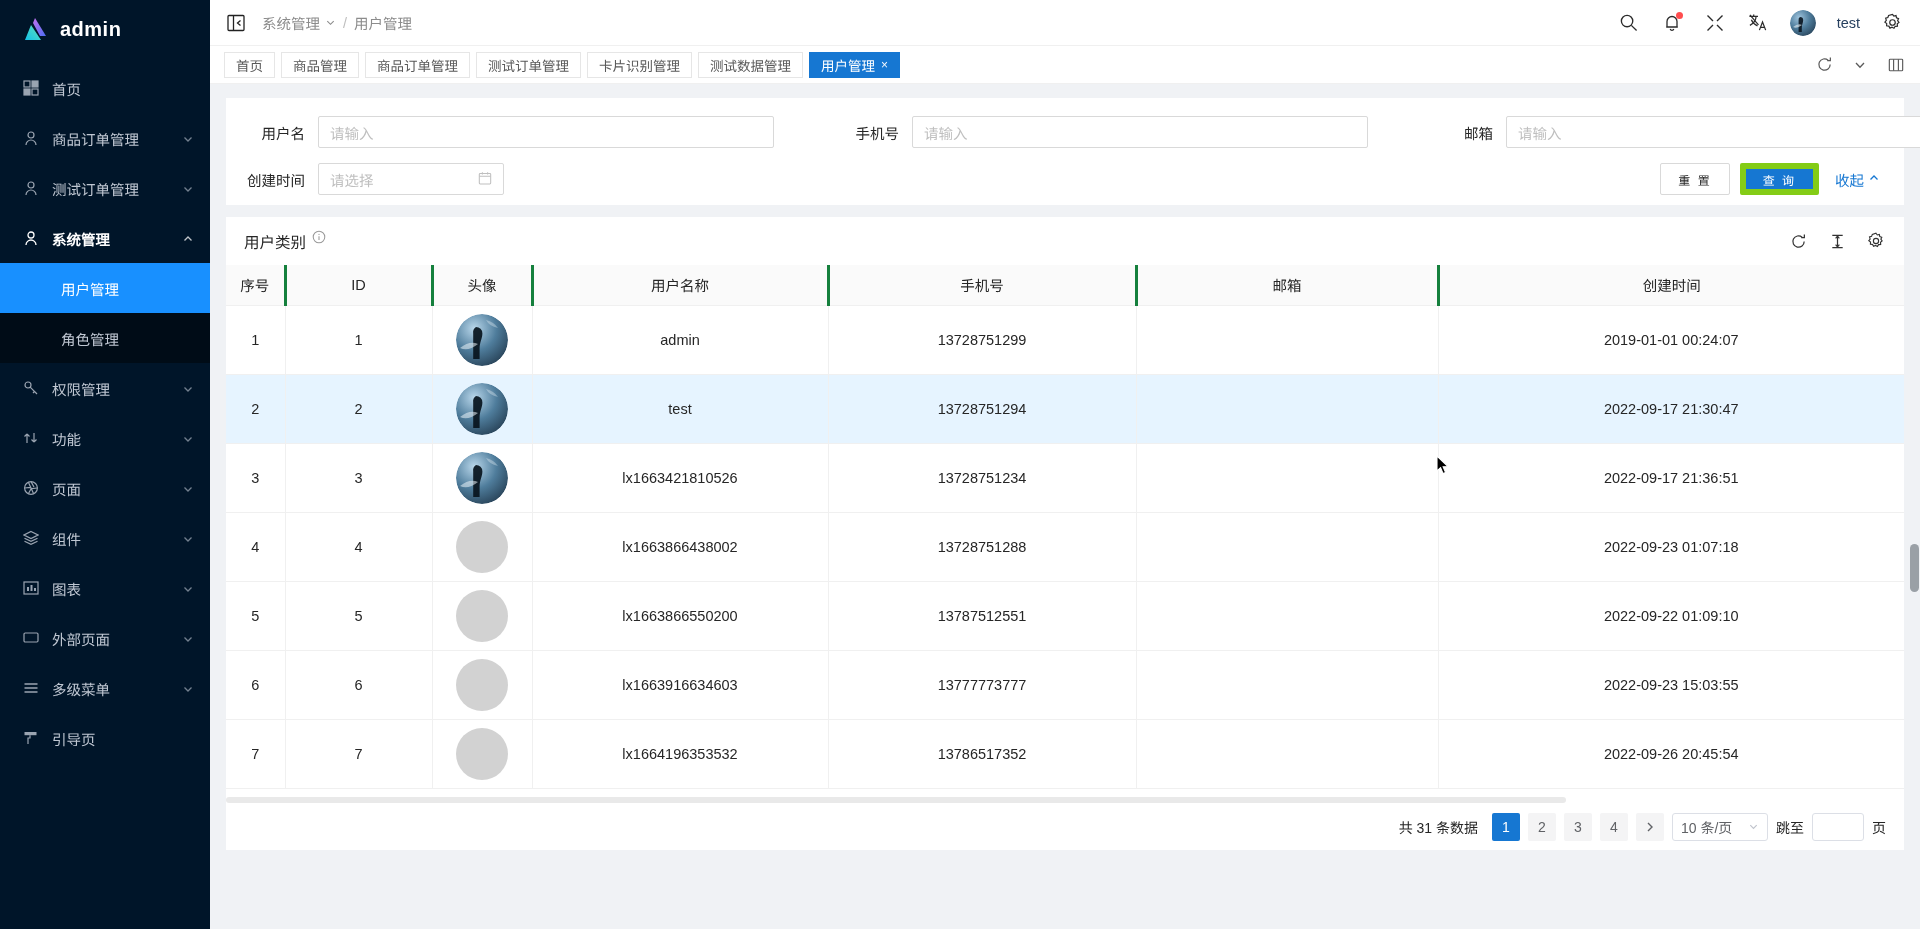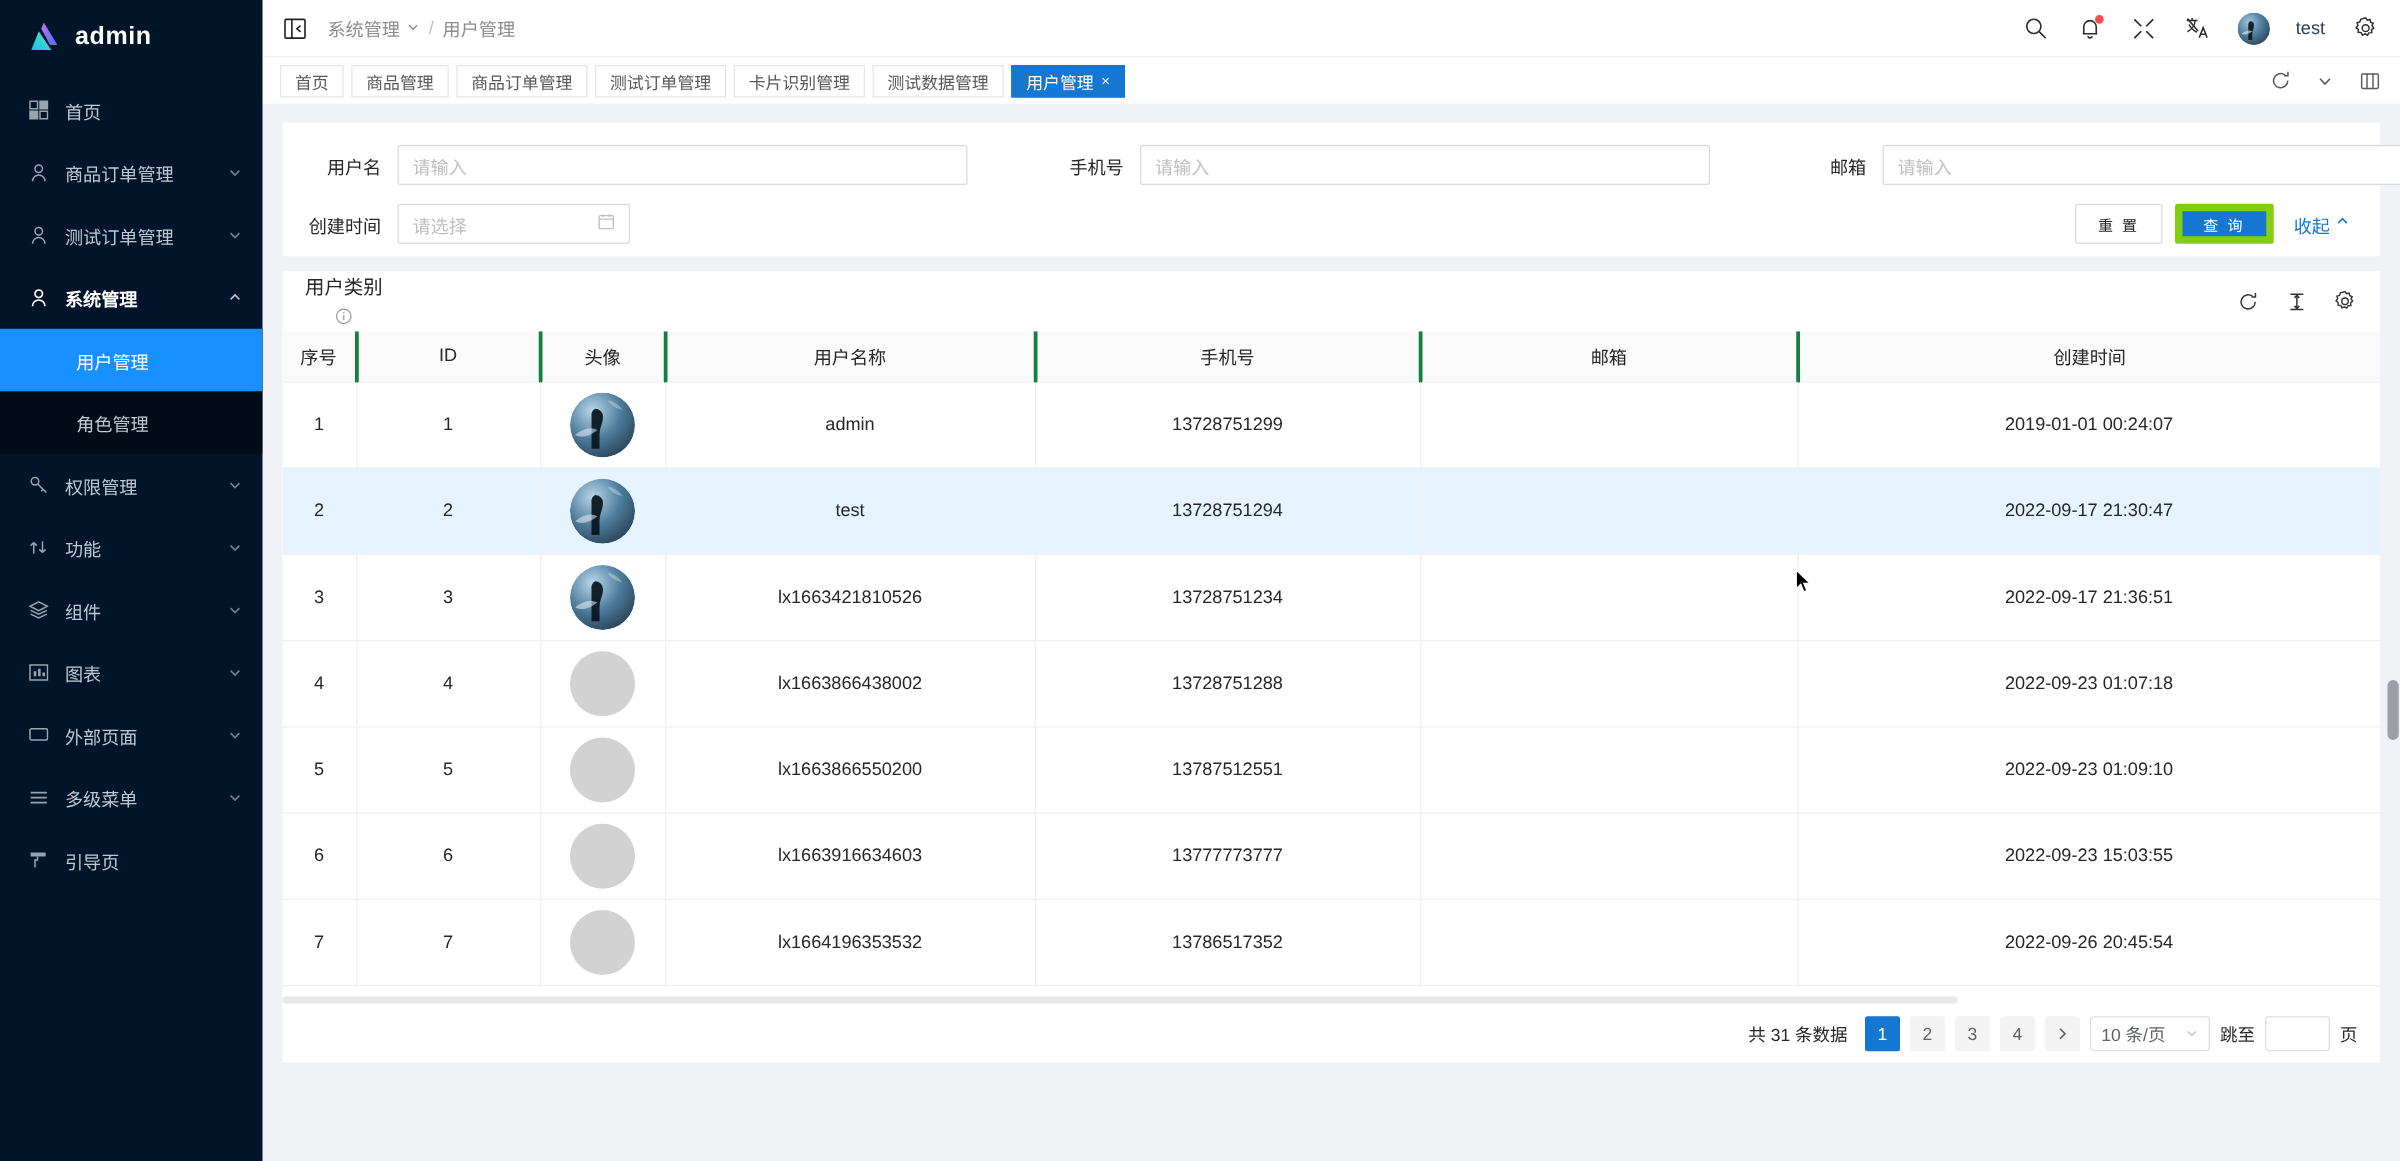--- a/index.html
+++ b/index.html
@@ -125,21 +125,21 @@
   .btn-default { border: 1px solid #d9d9d9; background: #fff; color: #262626; }
   .btn-primary { background: #1677d2; border: 6px solid #84cc16; color: #fff; }
   .link-collapse { color: #1677d2; font-size: 14.5px; display: flex; align-items: center; gap: 4px; cursor: pointer; margin-left: 6px; }
 
   
   .table-card { margin-top: 12px; background: #fff; display: flex; flex-direction: column; height: 633px; }
   .table-head-bar {
     height: 48px; display: flex; align-items: center; padding: 0 18px 0 18px;
     flex: 0 0 48px;
   }
-  .tc-title { font-size: 15.5px; color: #262626; display: flex; align-items: center; gap: 6px; flex-direction: column; }
+  .tc-title { font-size: 15.5px; color: #262626; display: flex; gap: 6px; }
   .tc-tools { margin-left: auto; display: flex; align-items: center; gap: 19px; }
   .tc-tools .ti { width: 20px; height: 20px; display: flex; align-items: center; justify-content: center; color: #333; cursor: pointer; }
 
   .tbl-wrap { flex: 1 1 auto; overflow: hidden; position: relative; }
   table.data { width: 100%; border-collapse: collapse; table-layout: fixed; }
   table.data th {
     background: #fafafa; color: #262626; font-weight: normal; font-size: 14.5px;
     height: 40px; border-bottom: 1px solid #f0f0f0; border-right: 3px solid #15803d;
     text-align: center;
   }
@@ -301,20 +301,34 @@
           </svg>
         </span>
         <span class="mi-label">功能</span>
         <span class="mi-arrow">
           <svg width="12" height="12" viewBox="0 0 12 12" fill="none" stroke="#9aa4b1" stroke-width="1.3">
               <path d="M2.5 4.5 L6 8 L9.5 4.5"></path>
             </svg>
         </span>
       </div>
 
+      <div class="menu-item">
+        <span class="mi-icon">
+          <svg width="16" height="16" viewBox="0 0 16 16" fill="none" stroke="#9aa4b1" stroke-width="1.2">
+            <circle cx="8" cy="8" r="6.4"></circle>
+              <path d="M8 1.6 L11 7 M14.4 8 L8.5 8.6 M10.5 13.5 L8 8 M1.6 8 L7.5 7.4 M5.5 2.5 L8 8 M5.5 13.5 L8.5 8"></path>
+          </svg>
+        </span>
+        <span class="mi-label">页面</span>
+        <span class="mi-arrow">
+          <svg width="12" height="12" viewBox="0 0 12 12" fill="none" stroke="#9aa4b1" stroke-width="1.3">
+              <path d="M2.5 4.5 L6 8 L9.5 4.5"></path>
+            </svg>
+        </span>
+      </div>
 
       <div class="menu-item">
         <span class="mi-icon">
           <svg width="16" height="16" viewBox="0 0 16 16" fill="none" stroke="#9aa4b1" stroke-width="1.2">
             <path d="M8 1.5 L15 5 L8 8.5 L1 5 Z"></path>
               <path d="M1.5 8.3 L8 11.4 L14.5 8.3"></path>
               <path d="M1.5 11.3 L8 14.4 L14.5 11.3"></path>
           </svg>
         </span>
         <span class="mi-label">组件</span>
@@ -686,21 +700,21 @@
                 <td>2022-09-23 01:07:18</td>
               </tr>
 
               <tr>
                 <td>5</td>
                 <td>5</td>
                 <td><span class="av av-blank"></span></td>
                 <td>lx1663866550200</td>
                 <td>13787512551</td>
                 <td></td>
-                <td>2022-09-23 01:09:10</td>
+                <td>2022-09-22 01:09:10</td>
               </tr>
 
               <tr>
                 <td>6</td>
                 <td>6</td>
                 <td><span class="av av-blank"></span></td>
                 <td>lx1663916634603</td>
                 <td>13777773777</td>
                 <td></td>
                 <td>2022-09-23 15:03:55</td>

